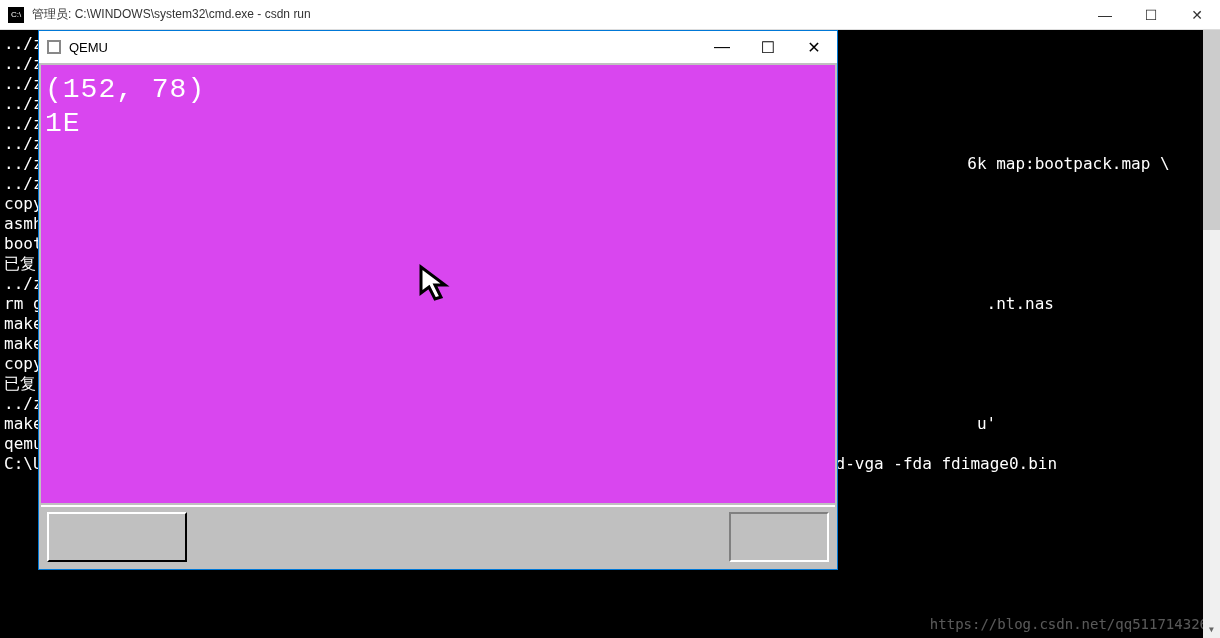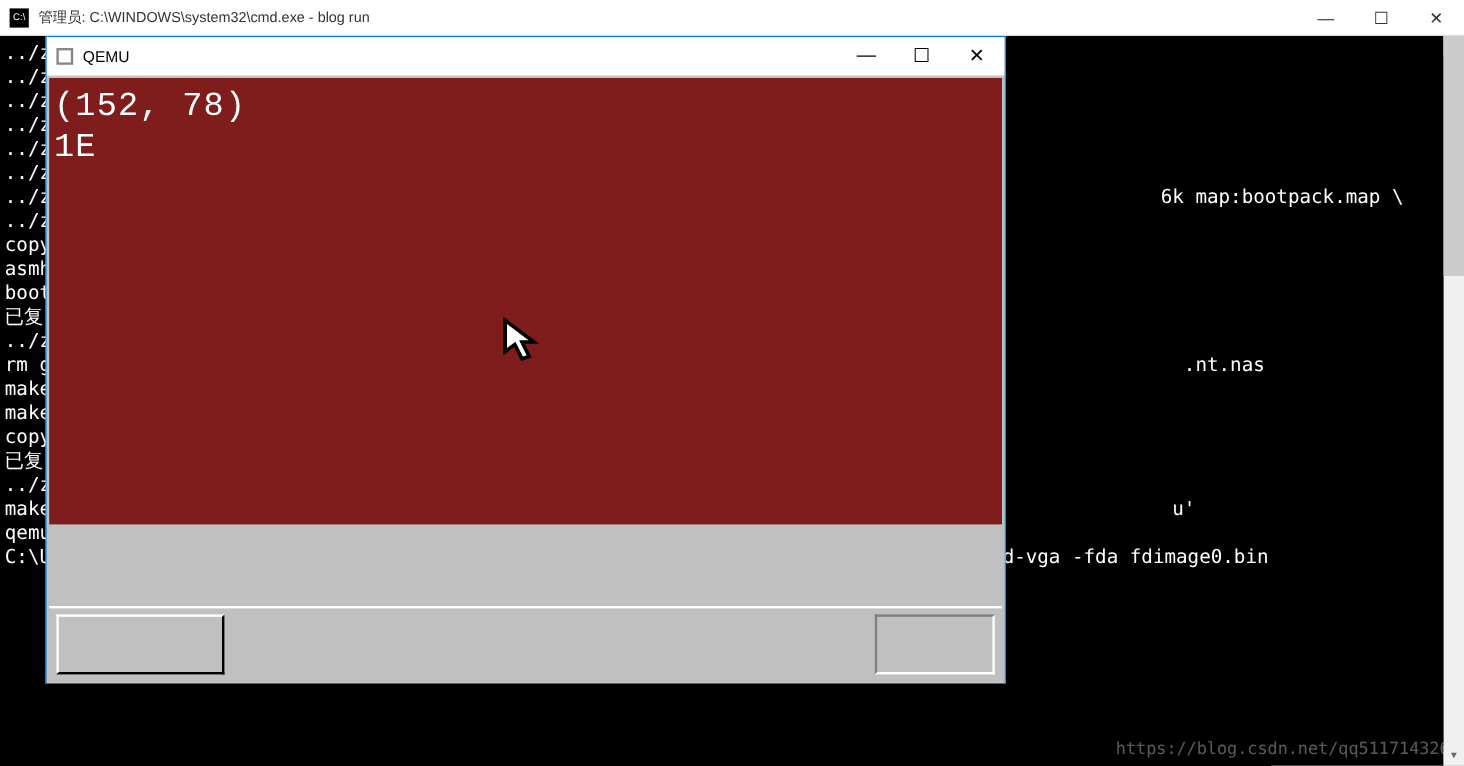--- a/index.html
+++ b/index.html
@@ -149,22 +149,22 @@
     .qemu-canvas {
       height: calc(100% - 32px);
       background: #c0c0c0;
       position: relative;
     }
     .os-desktop {
       position: absolute;
       top: 2px;
       left: 2px;
       right: 2px;
-      height: 372px;
-      background: #7f1d1d;
+      height: 438px;
+      background: #d946ef;
     }
     .os-text {
       font-family: "Courier New", monospace;
       font-size: 28px;
       color: #fff;
       white-space: pre;
       line-height: 34px;
       padding: 8px 4px;
       letter-spacing: 1px;
     }
@@ -210,21 +210,21 @@
       border-right: 2px solid #fff;
       border-bottom: 2px solid #fff;
     }
   </style>
 </head>
 <body>
 
 <div class="cmd-window">
   <div class="cmd-titlebar">
     <div class="cmd-icon">C:\</div>
-    <div class="cmd-title">管理员: C:\WINDOWS\system32\cmd.exe - blog  run</div>
+    <div class="cmd-title">管理员: C:\WINDOWS\system32\cmd.exe - csdn  run</div>
     <div class="cmd-controls">
       <div class="cmd-btn">—</div>
       <div class="cmd-btn">☐</div>
       <div class="cmd-btn">✕</div>
     </div>
   </div>
   <div class="cmd-body">
     <div>
       <div class="cmd-text-line">../z</div>
       <div class="cmd-text-line">../z</div>

